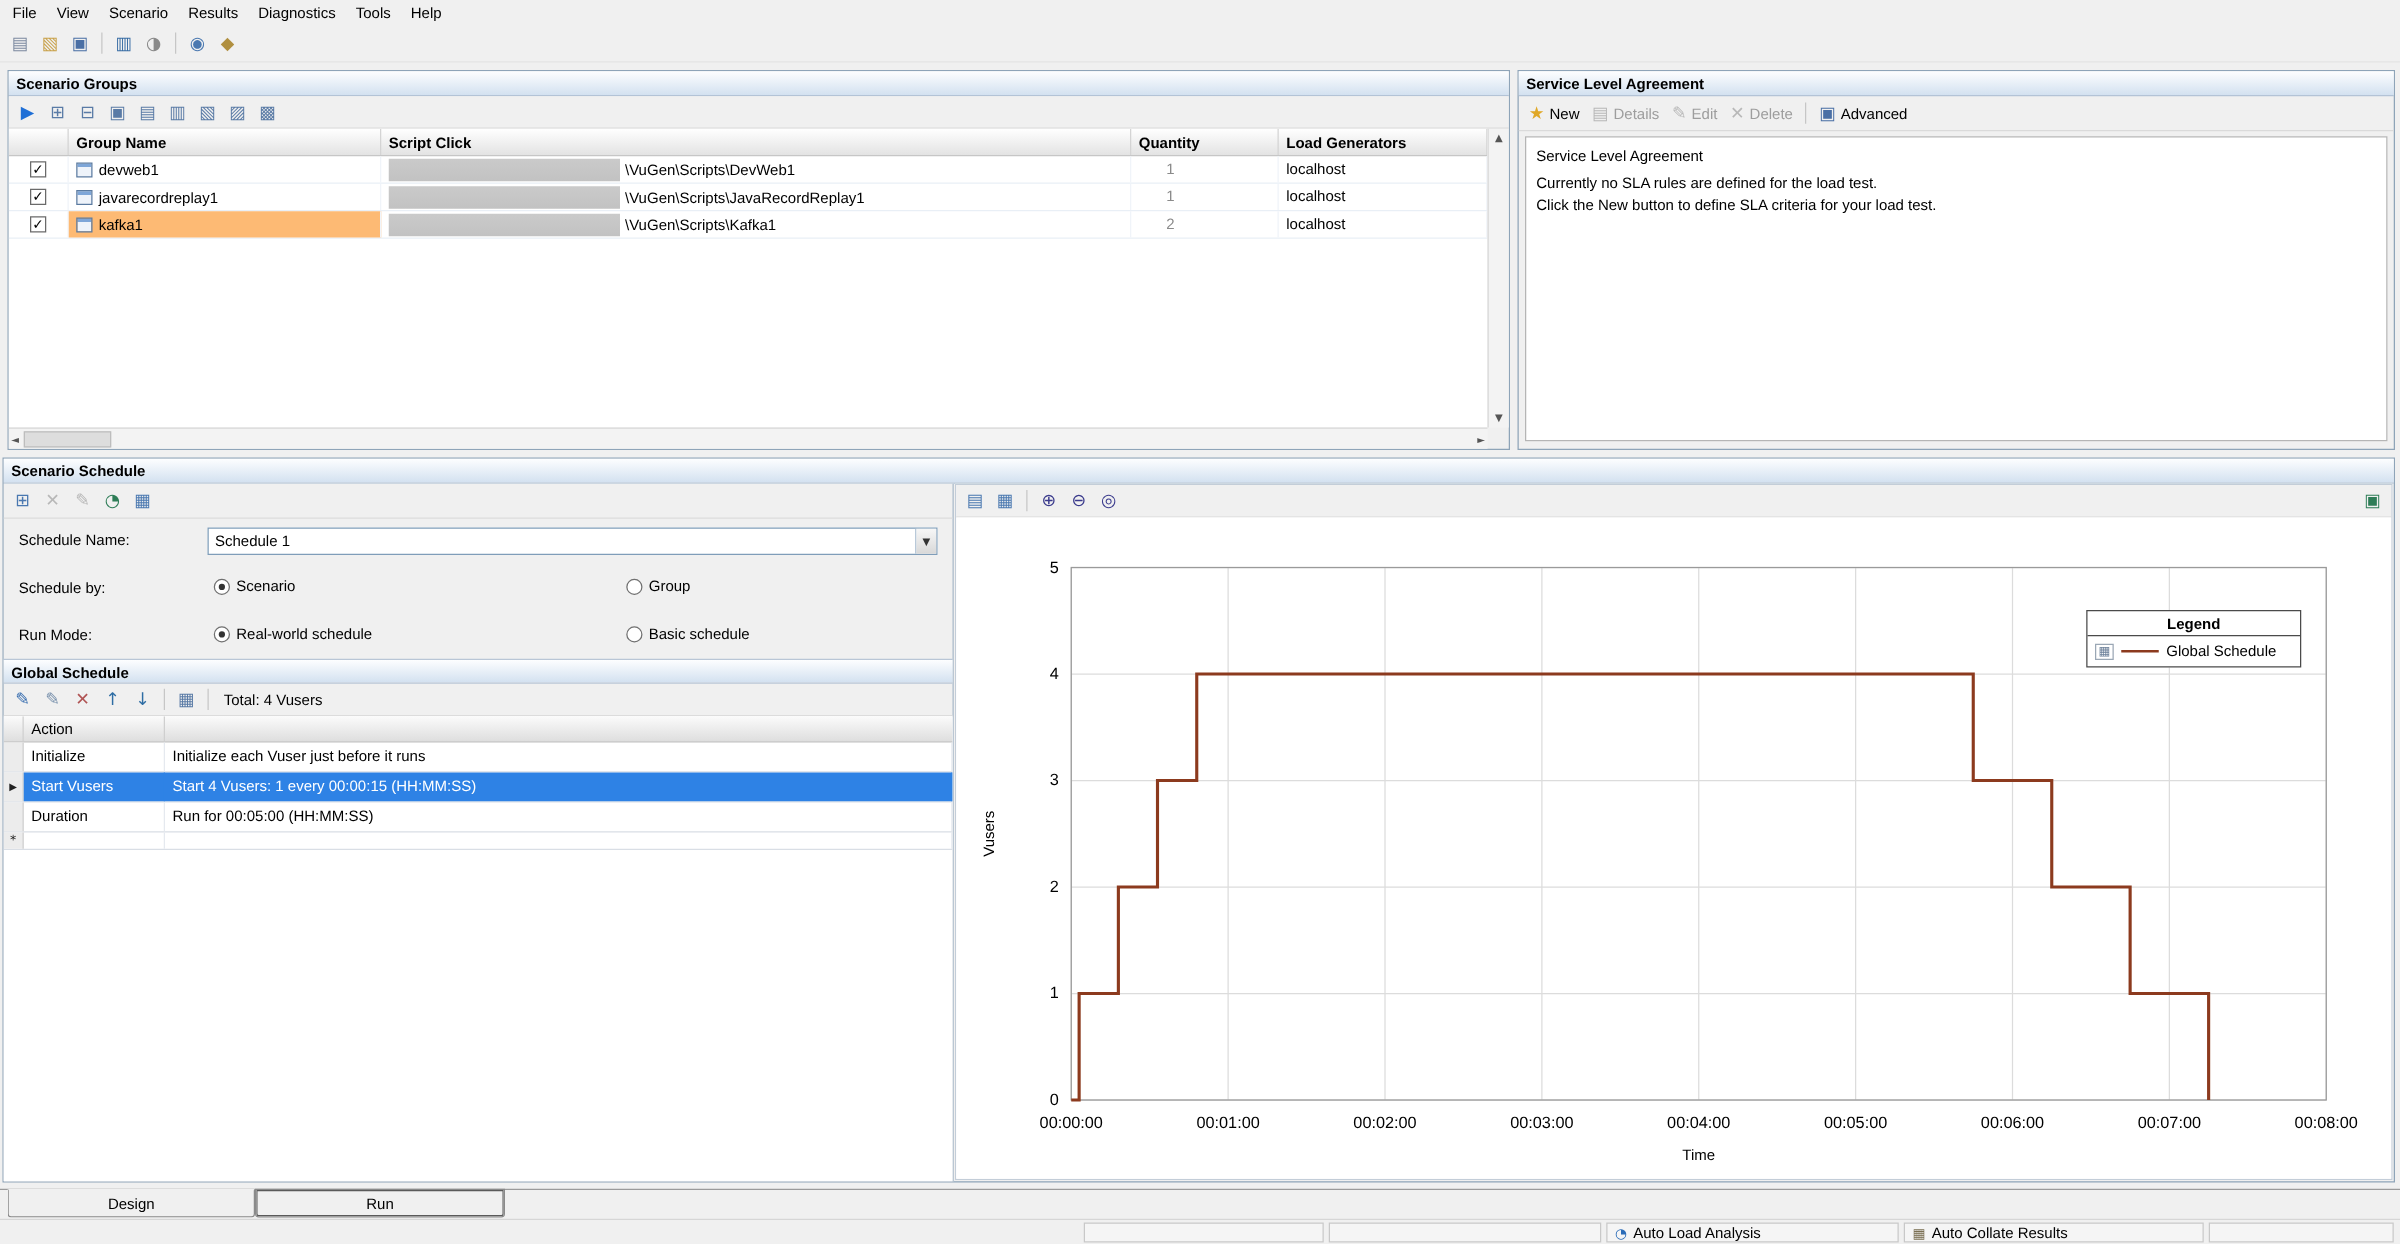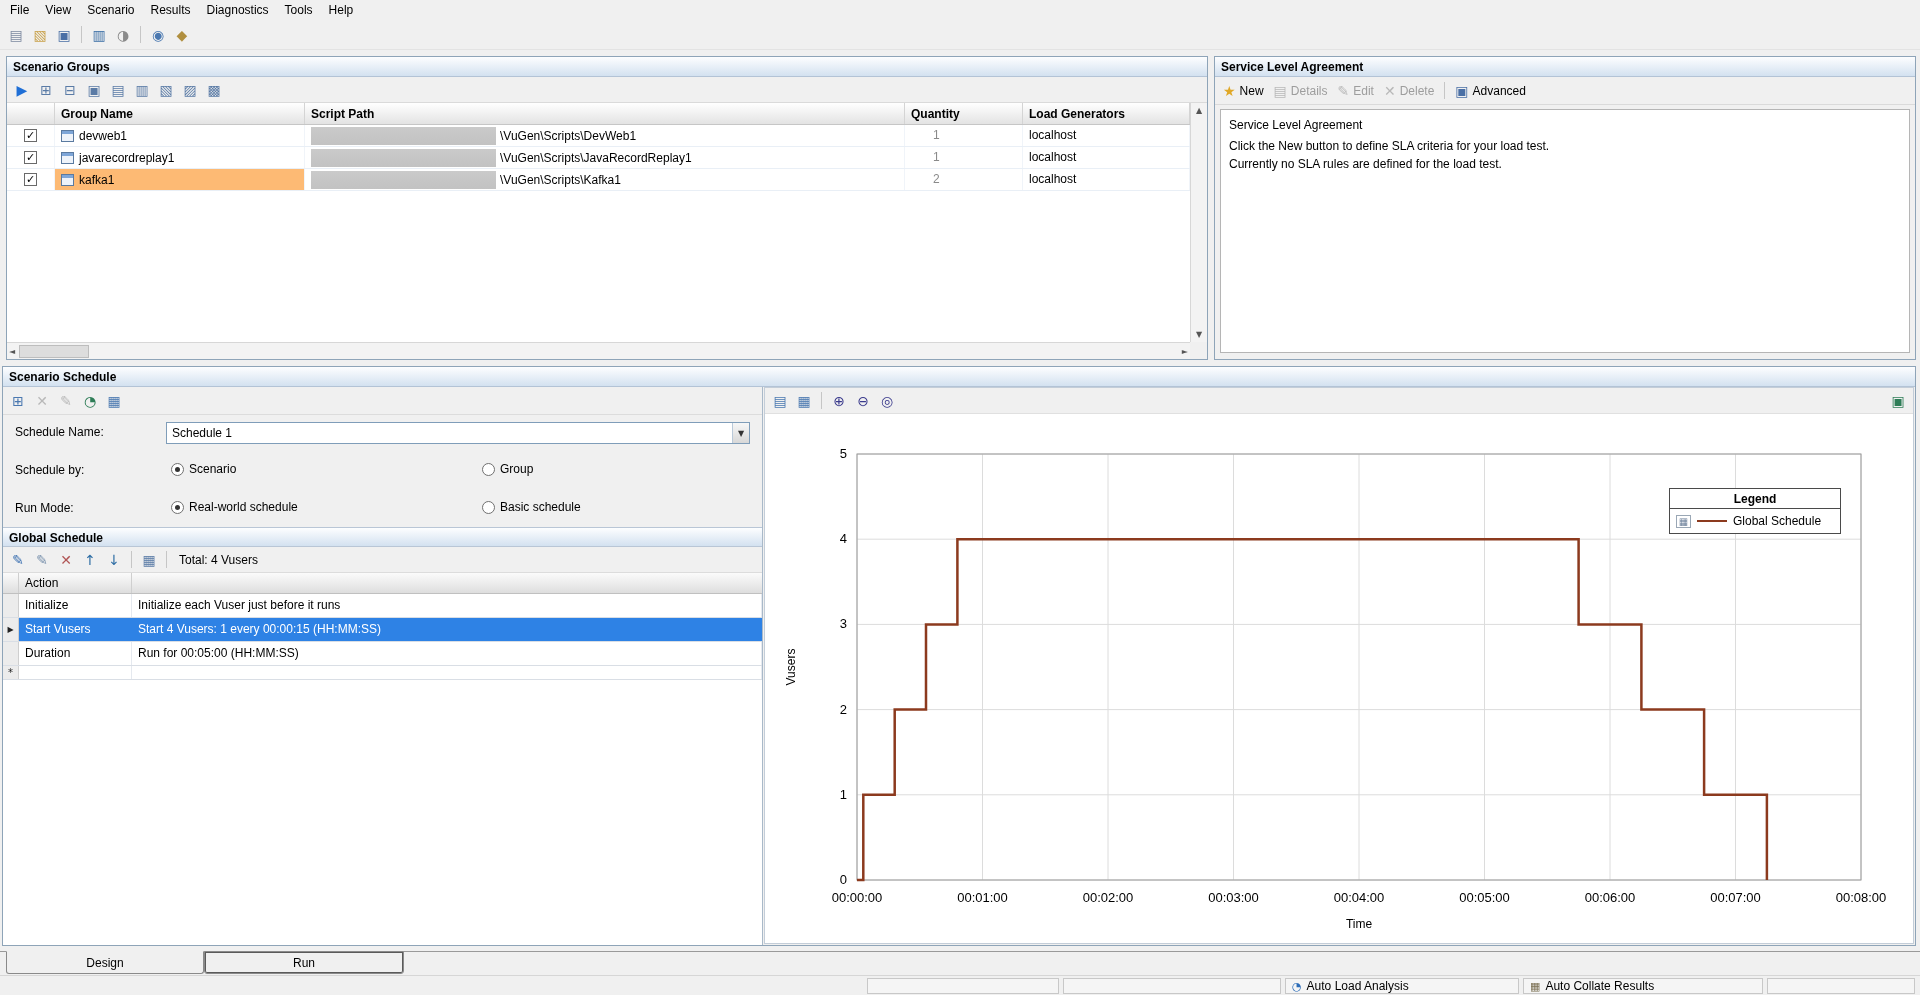--- a/index.html
+++ b/index.html
@@ -59,21 +59,21 @@
 .ss-left{position:absolute;left:0;top:20px;width:760px;bottom:0;border-right:1px solid #a9b9c9;background:#f0f0f0}
 .ss-toolbar{height:28px;display:flex;align-items:center;gap:2px;padding:0 4px;border-bottom:1px solid #dcdcdc}
 .form-row{position:absolute;left:0;width:100%;height:24px}
 .form-row .flabel{position:absolute;left:12px;top:4px}
 .combo{position:absolute;left:163px;top:1px;width:584px;height:22px;background:#fff;border:1px solid #7f9db9;display:flex;align-items:center}
 .combo-text{flex:1;padding:0 5px;white-space:nowrap}
 .combo-btn{width:17px;height:100%;background:linear-gradient(#f7f7f7,#d8d8d8);border-left:1px solid #b9c9d9;display:flex;align-items:center;justify-content:center;font-size:8px;color:#333}
 .radio-group{position:absolute;left:0;top:0;width:100%;height:100%}
 .radio-opt{position:absolute;top:3px;display:inline-flex;align-items:center;gap:5px}
 .radio-opt:nth-child(1){left:168px}
-.radio-opt:nth-child(2){left:479px}
+.radio-opt:nth-child(2){left:498px}
 .radio{display:inline-block;width:13px;height:13px;border-radius:50%;border:1px solid #707070;background:#fff;position:relative;flex:none}
 .radio.checked::after{content:"";position:absolute;left:3px;top:3px;width:5px;height:5px;border-radius:50%;background:#333}
 .gs-header-bar{position:absolute;left:0;top:140px;width:100%;height:20px;background:linear-gradient(#fdfeff,#d3e1f0);border-top:1px solid #b9c6d6;border-bottom:1px solid #b9c6d6;font-weight:bold;padding:3px 6px}
 .gs-toolbar{position:absolute;left:0;top:160px;width:100%;height:26px;display:flex;align-items:center;gap:2px;padding:0 4px;border-bottom:1px solid #dcdcdc}
 .total-label{margin-left:6px}
 .gs-grid{position:absolute;left:0;top:186px;bottom:0;width:100%;background:#fff;overflow:hidden}
 .gs-header{display:flex;height:21px;background:linear-gradient(#fbfbfb,#dedede);border-bottom:1px solid #c0c0c0}
 .gs-header .gc{padding:3px 6px;border-right:1px solid #cfcfcf}
 .ghead-col{width:16px;border-right:1px solid #cfcfcf}
 .gcol-action{width:113px}
@@ -177,21 +177,21 @@
         <span class="glyph" style="color: rgb(90, 123, 166);">▨</span>
       </span>
       <span class="tbtn">
         <span class="glyph" style="color: rgb(90, 123, 166);">▩</span>
       </span>
     </div>
   <div class="sg-grid">
     <div class="sg-header">
       <div class="c col-check"></div>
       <div class="c col-name">Group Name</div>
-      <div class="c col-path">Script Path</div>
+      <div class="c col-path">Script Click</div>
       <div class="c col-qty">Quantity</div>
       <div class="c col-lg">Load Generators</div>
     </div>
     <div id="sg-rows">
         <div class="sg-row">
           <div class="c col-check">
             <span class="checkbox">✓</span>
           </div>
           <div class="c col-name">
             <span class="mini-icon"></span>
@@ -267,22 +267,22 @@
         <span class="tlabel">Delete</span>
       </span>
       <span class="tsep"></span>
       <span class="tbtn">
         <span class="glyph" style="color: rgb(74, 111, 165);">▣</span>
         <span class="tlabel">Advanced</span>
       </span>
     </div>
   <div class="sla-body">
     <div>Service Level Agreement</div>
+    <div>Currently no SLA rules are defined for the load test.</div>
     <div>Click the New button to define SLA criteria for your load test.</div>
-    <div>Currently no SLA rules are defined for the load test.</div>
   </div>
 </div>
 
 <div class="panel ss-panel">
   <div class="panel-title">Scenario Schedule</div>
 
   <div class="ss-left">
     <div class="ss-toolbar">
         <span class="tbtn">
           <span class="glyph" style="color: rgb(74, 120, 176);">⊞</span>

